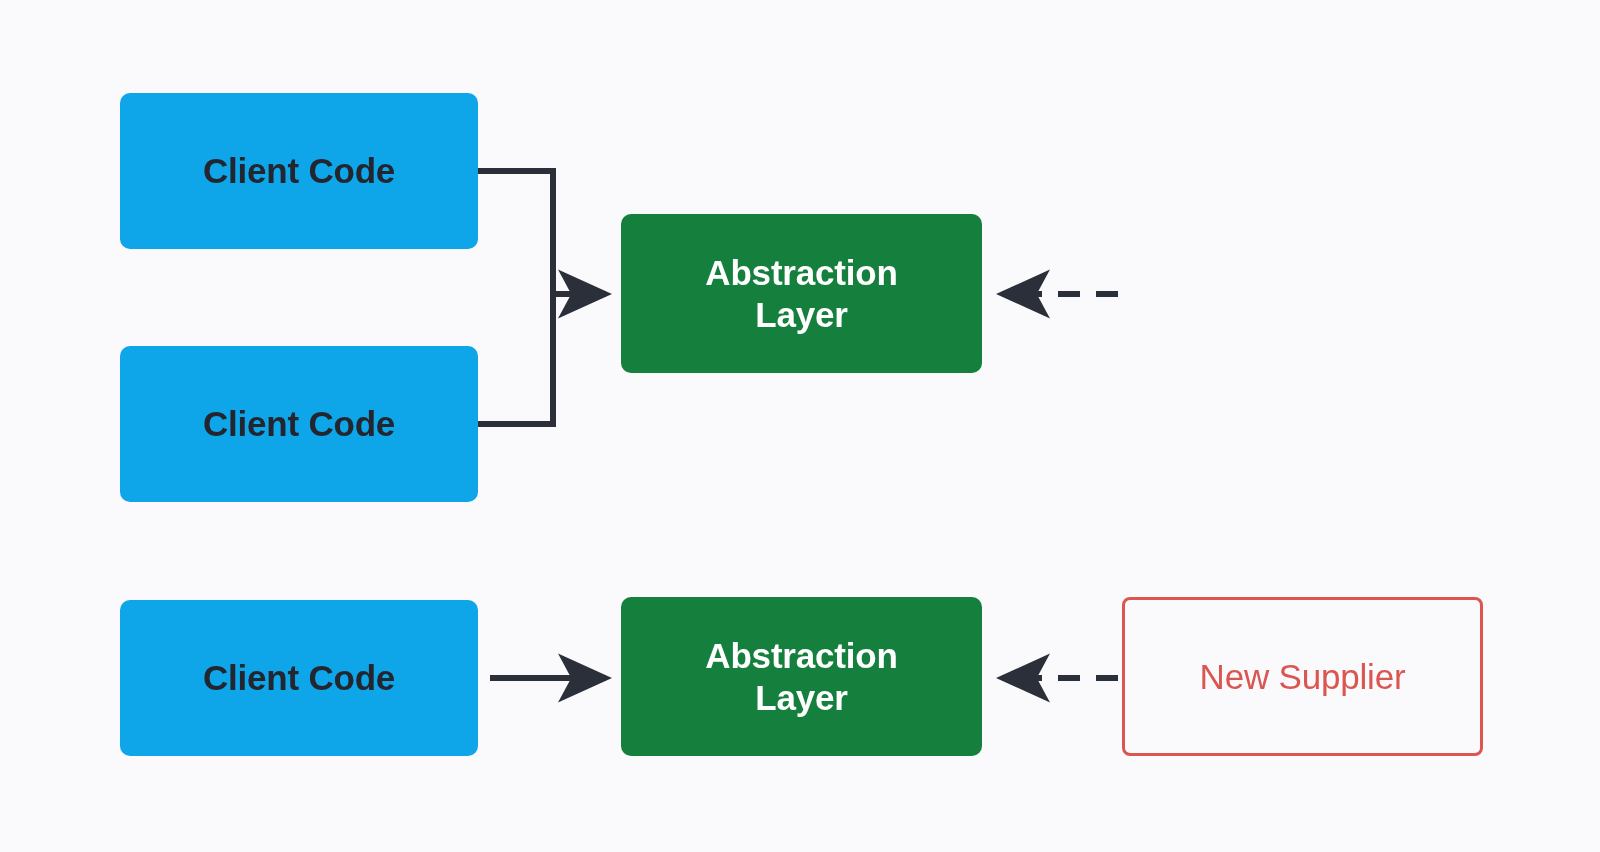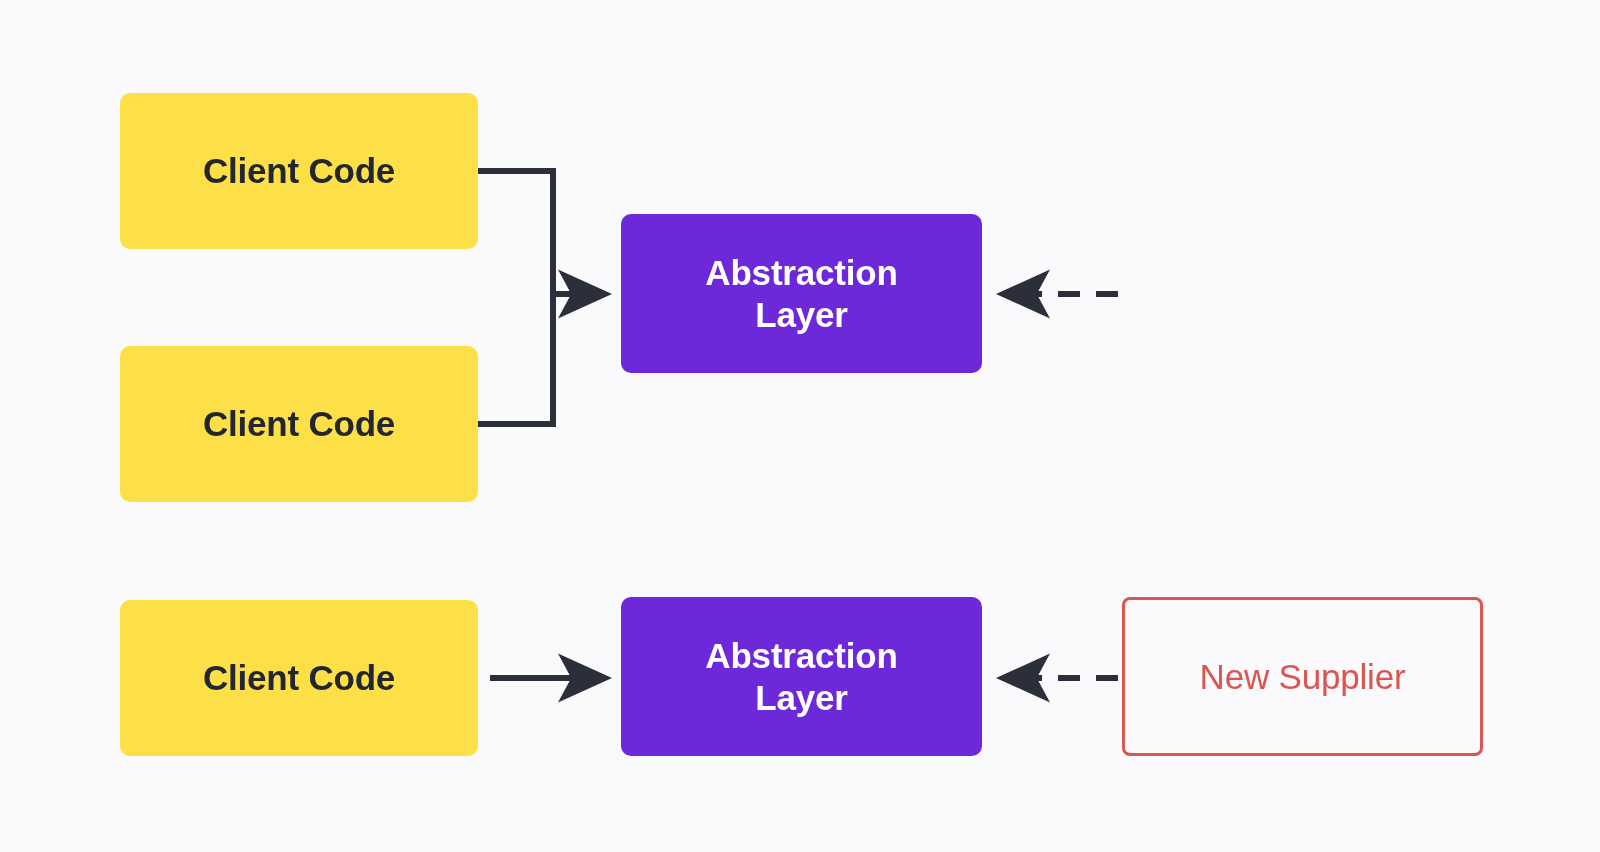--- a/index.html
+++ b/index.html
@@ -21,29 +21,29 @@
   .node {
     position: absolute;
     display: flex;
     align-items: center;
     justify-content: center;
     text-align: center;
     box-sizing: border-box;
     line-height: 1.18;
   }
   .node-gray {
-    background: #fde047;
+    background: #0ea5e9;
     border-radius: 10px;
     color: #23262F;
     font-size: 35px;
     font-weight: 700;
     letter-spacing: -0.2px;
   }
   .node-red {
-    background: #6d28d9;
+    background: #15803d;
     border-radius: 10px;
     color: #FFFFFF;
     font-size: 35px;
     font-weight: 700;
     letter-spacing: -0.2px;
   }
   .node-outline {
     background: #FAFAFC;
     border: 3px solid #DB5551;
     border-radius: 8px;

